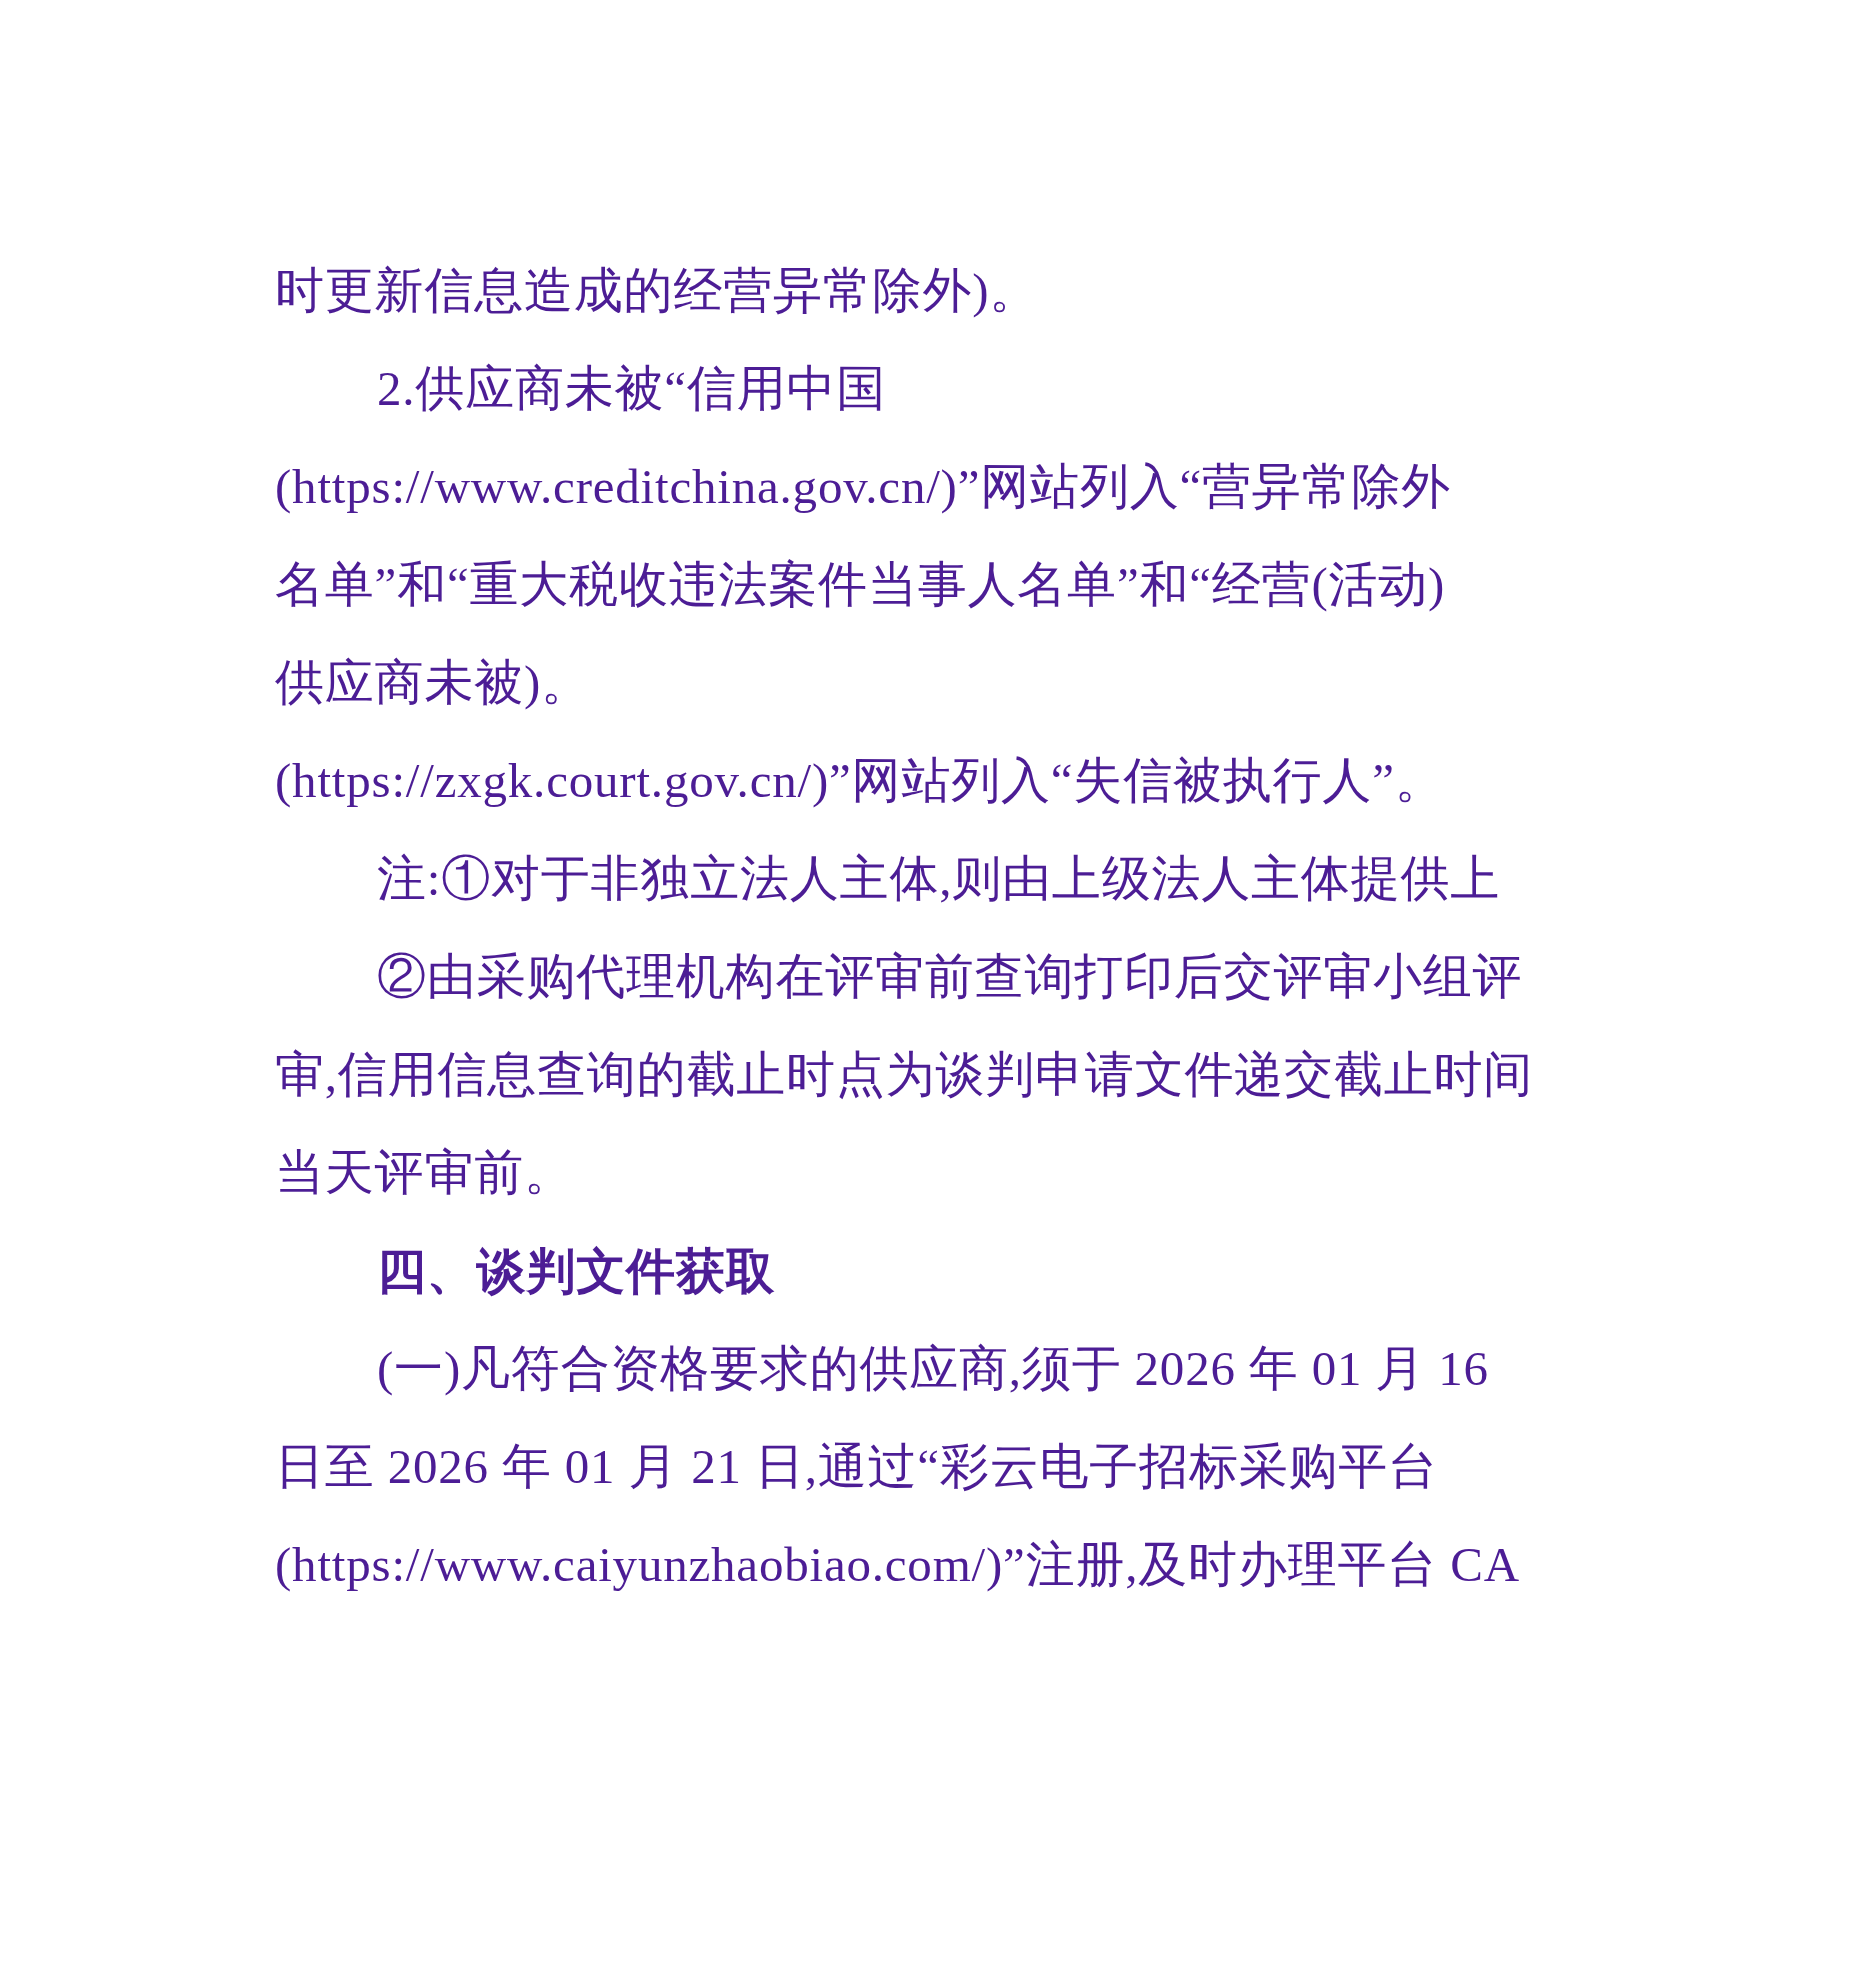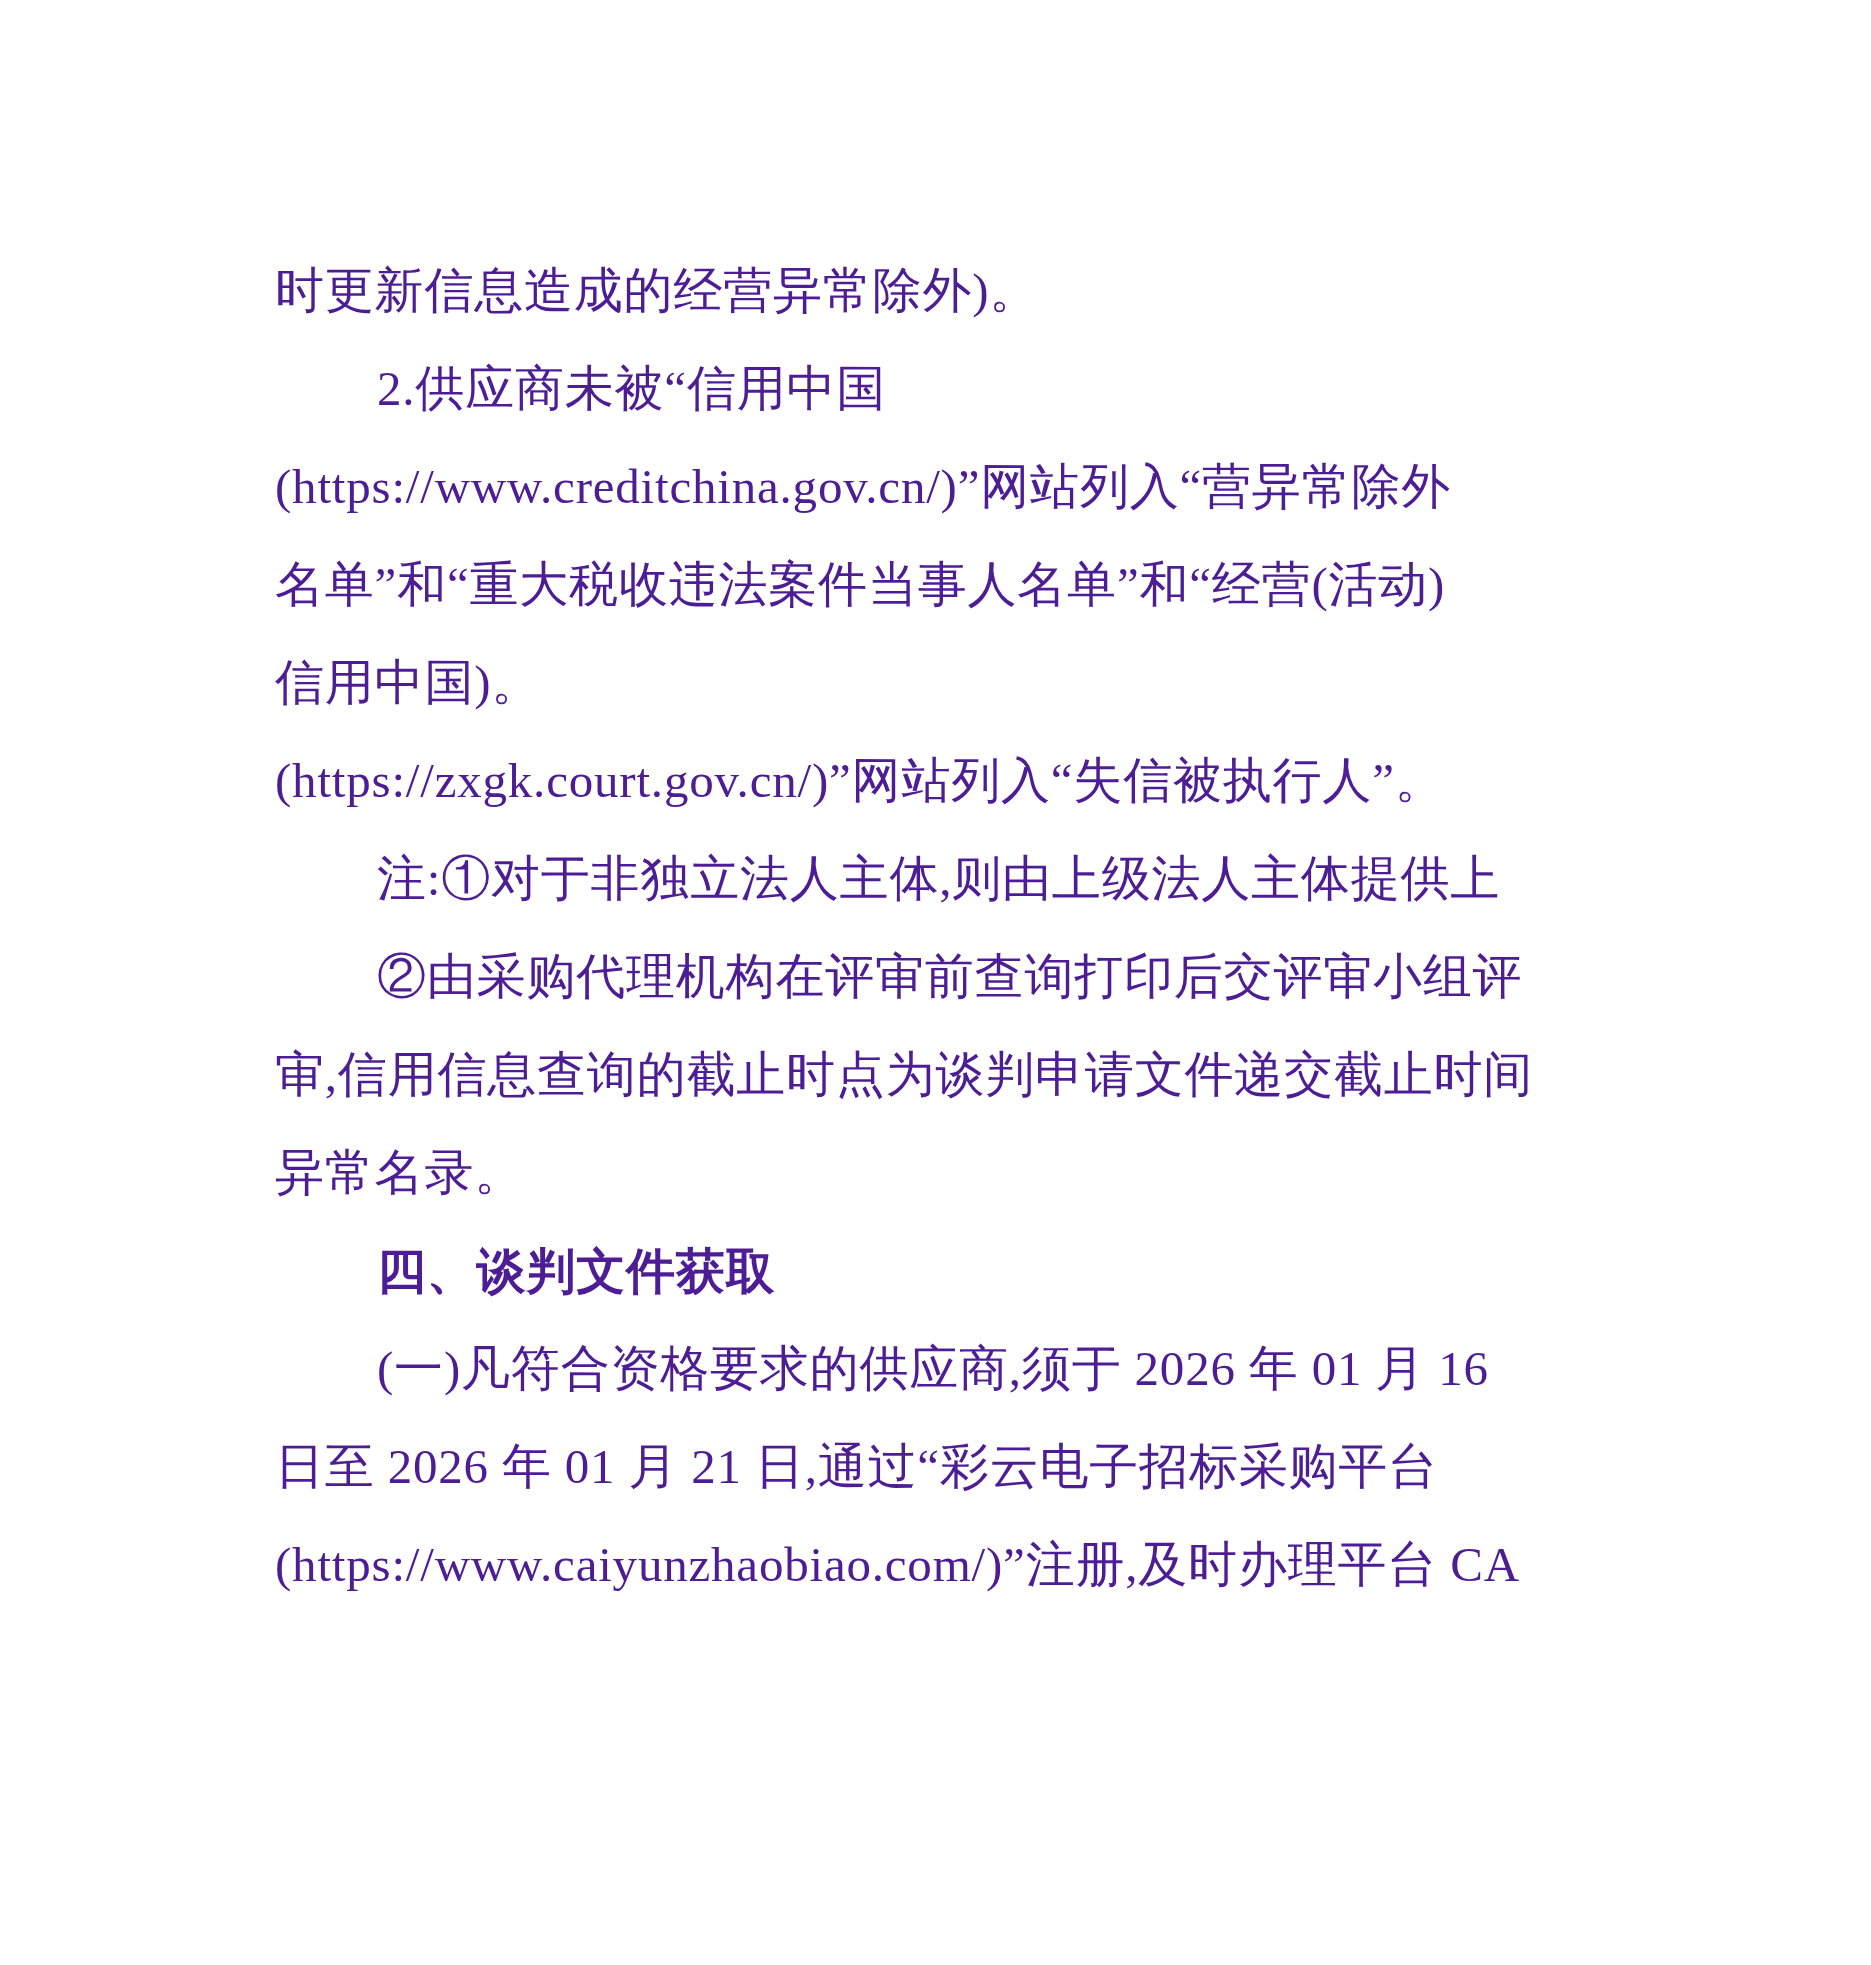--- a/index.html
+++ b/index.html
@@ -50,26 +50,26 @@
 </style>
 </head>
 <body>
 
 <div class="page">
   <div class="content">
     <div class="line">时更新信息造成的经营异常除外)。</div>
     <div class="line indent">2.供应商未被“信用中国</div>
     <div class="line">(https://www.creditchina.gov.cn/)”网站列入“营异常除外</div>
     <div class="line">名单”和“重大税收违法案件当事人名单”和“经营(活动)</div>
-    <div class="line">信用中国)。</div>
+    <div class="line">供应商未被)。</div>
     <div class="line">(https://zxgk.court.gov.cn/)”网站列入“失信被执行人”。</div>
     <div class="line indent">注:①对于非独立法人主体,则由上级法人主体提供上</div>
     <div class="line indent">②由采购代理机构在评审前查询打印后交评审小组评</div>
     <div class="line">审,信用信息查询的截止时点为谈判申请文件递交截止时间</div>
-    <div class="line">异常名录。</div>
+    <div class="line">当天评审前。</div>
     <div class="line indent heading">四、谈判文件获取</div>
     <div class="line indent">(一)凡符合资格要求的供应商,须于 2026 年 01 月 16</div>
     <div class="line">日至 2026 年 01 月 21 日,通过“彩云电子招标采购平台</div>
     <div class="line">(https://www.caiyunzhaobiao.com/)”注册,及时办理平台 CA</div>
 
   </div>
 </div>
 
 
 </body></html>

